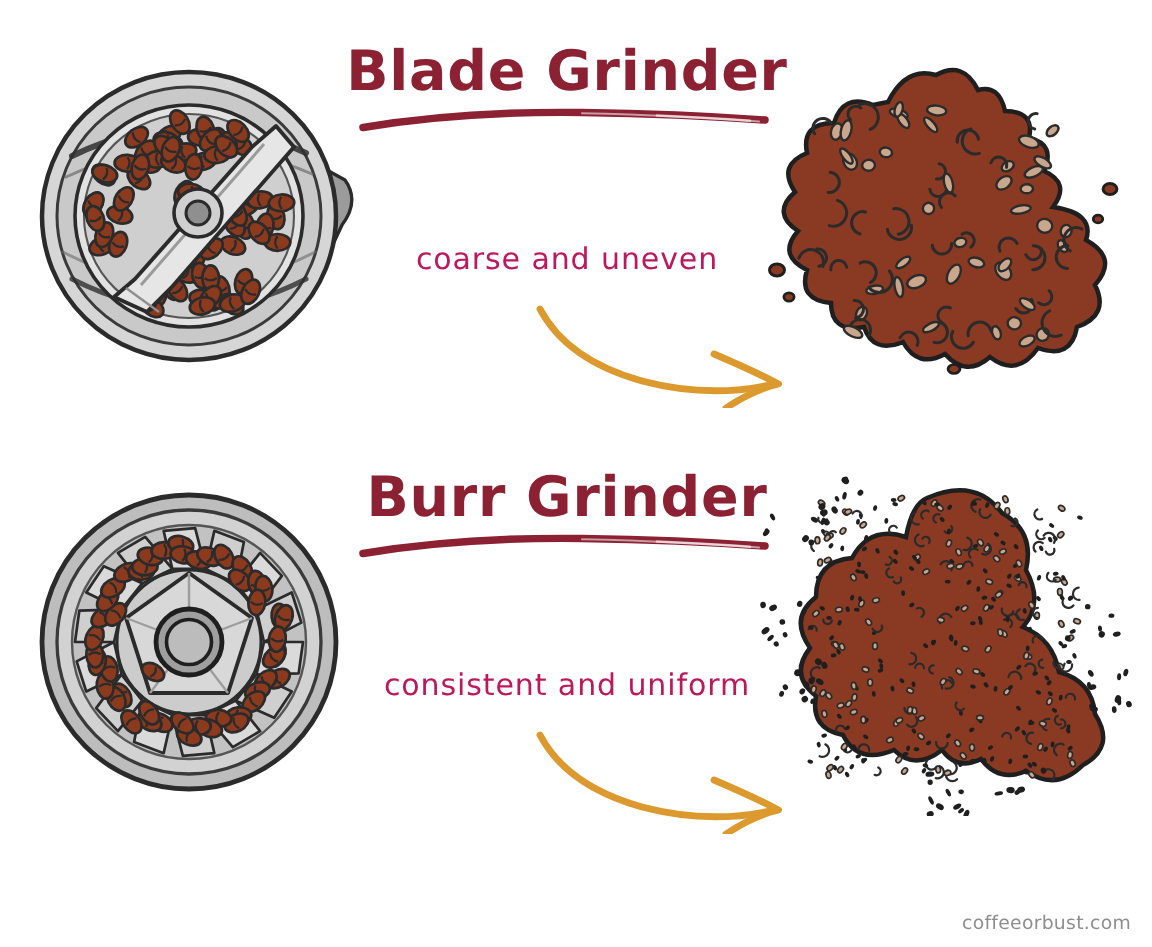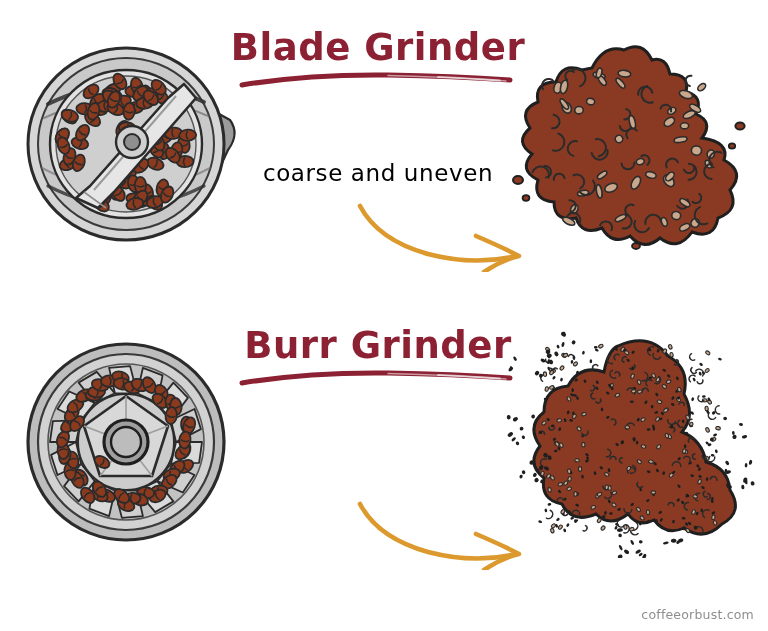--- a/index.html
+++ b/index.html
@@ -17,21 +17,21 @@
     background: #ffffff;
     overflow: hidden;
   }
   .section {
     position: absolute;
     left: 0;
     width: 768px;
     height: 300px;
   }
   #section-blade { top: 12px; }
-  #section-burr  { top: 310px; }
+  #section-burr  { top: 296px; }
 
   .grinder-art {
     position: absolute;
     left: 18px;
     top: 28px;
     width: 230px;
     height: 210px;
   }
   .grounds-art {
     position: absolute;
@@ -64,22 +64,22 @@
     height: 18px;
   }
   .caption-text {
     position: absolute;
     left: 210px;
     top: 148px;
     width: 336px;
     text-align: center;
     font-family: "DejaVu Sans", sans-serif;
     font-weight: normal;
-    font-size: 23px;
-    color: #000000;
+    font-size: 20px;
+    color: #be185d;
     letter-spacing: 0.6px;
     white-space: nowrap;
   }
   .arrow-art {
     position: absolute;
     left: 356px;
     top: 188px;
     width: 180px;
     height: 72px;
   }
@@ -762,20 +762,21 @@
 
     <div class="title-wrap">
       <div class="title-text">Burr Grinder</div>
       <svg class="title-underline" viewBox="0 0 280 18">
         <path d="M4 14 Q70 3 150 4 Q215 5 272 9" fill="none" stroke="#8b2132" stroke-width="5" stroke-linecap="round"></path>
         <path d="M150 4.5 Q215 6 268 10" fill="none" stroke="#ffffff" stroke-width="1.4" stroke-linecap="round" opacity="0.55"></path>
         <path d="M200 6 Q235 7.5 262 9.5" fill="none" stroke="#ffffff" stroke-width="1.8" stroke-linecap="round" opacity="0.6"></path>
       </svg>
     </div>
 
+    <div class="caption-text">consistent and uniform</div>
 
     <div class="arrow-art">
       <svg viewBox="0 0 180 72" width="180" height="72">
         <path d="M4 6 Q22 40 72 54 Q118 66 160 56" fill="none" stroke="#dc9a2e" stroke-width="4.6" stroke-linecap="round"></path>
         <path d="M120 36 Q148 48 163 56 Q146 60 128 72" fill="none" stroke="#dc9a2e" stroke-width="4.6" stroke-linecap="round" stroke-linejoin="round"></path>
       </svg>
     </div>
 
     <div class="grounds-art">
       <svg viewBox="0 0 258 230" width="258" height="230">

